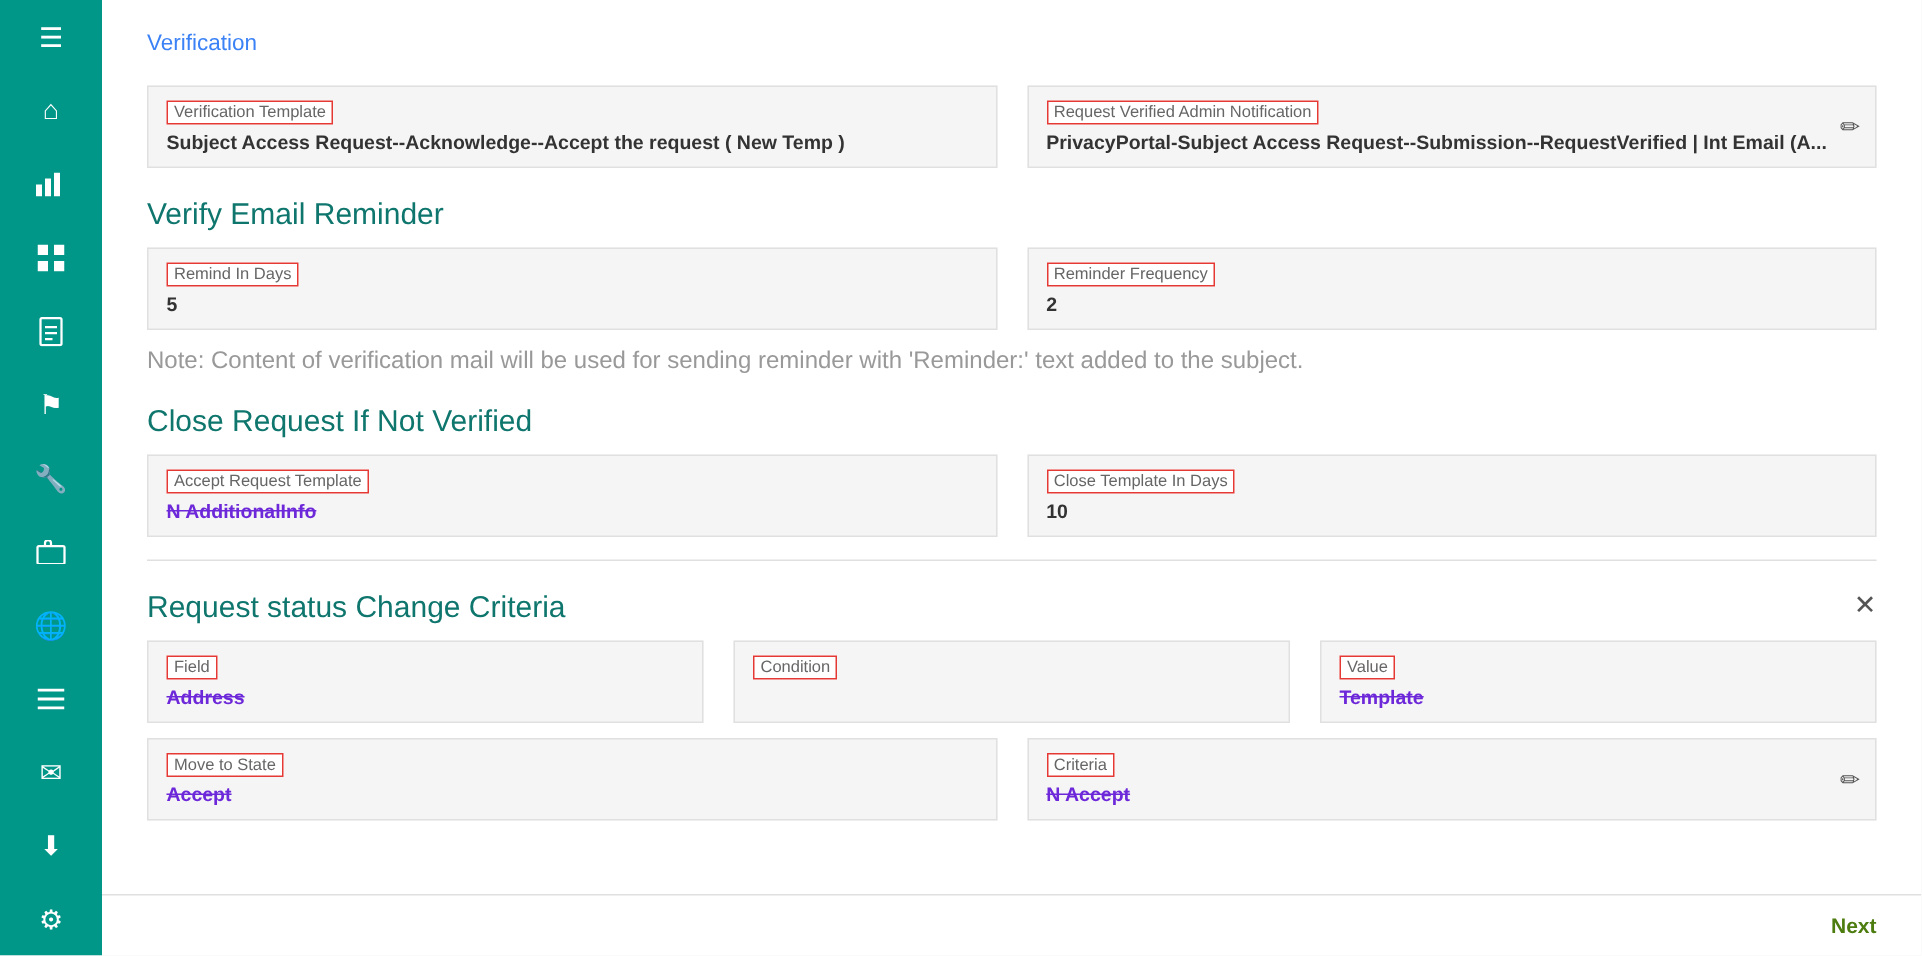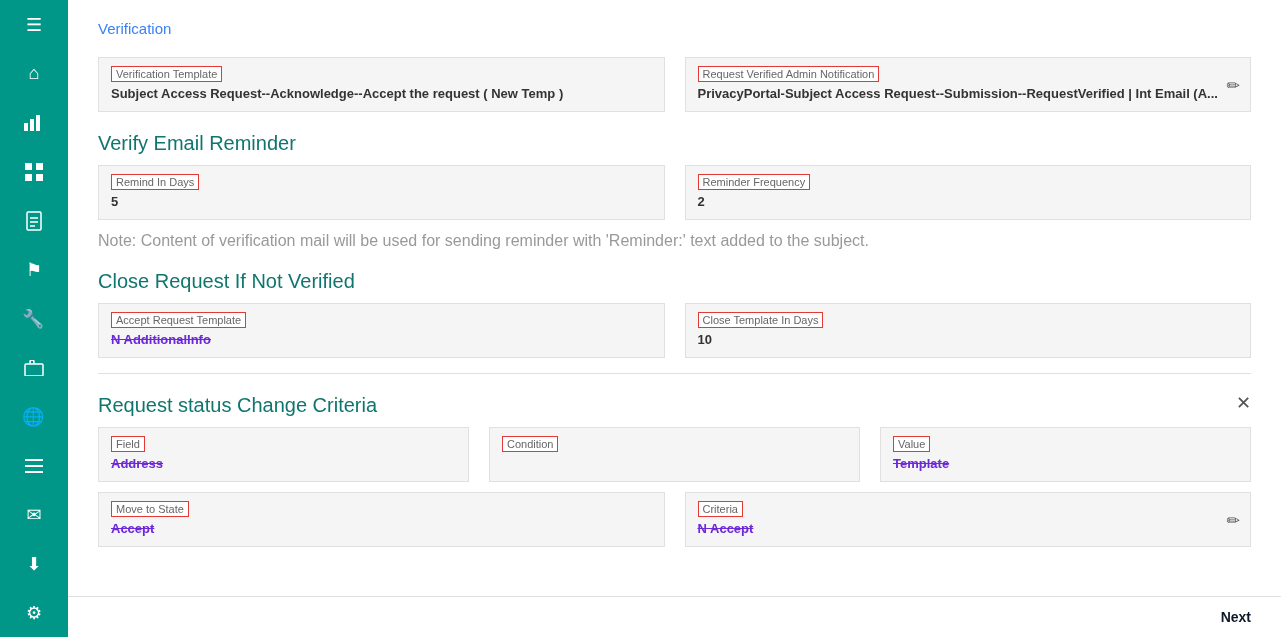--- a/index.html
+++ b/index.html
@@ -135,21 +135,21 @@
     
     .footer {
       background: white;
       border-top: 1px solid #e0e0e0;
       padding: 12px 30px;
       display: flex;
       justify-content: flex-end;
     }
 
     .next-btn {
-      color: #0f172a;
+      color: #4d7c0f;
       font-size: 14px;
       font-weight: bold;
       background: none;
       border: none;
       cursor: pointer;
     }
 
     .divider {
       border: none;
       border-top: 1px solid #e0e0e0;

